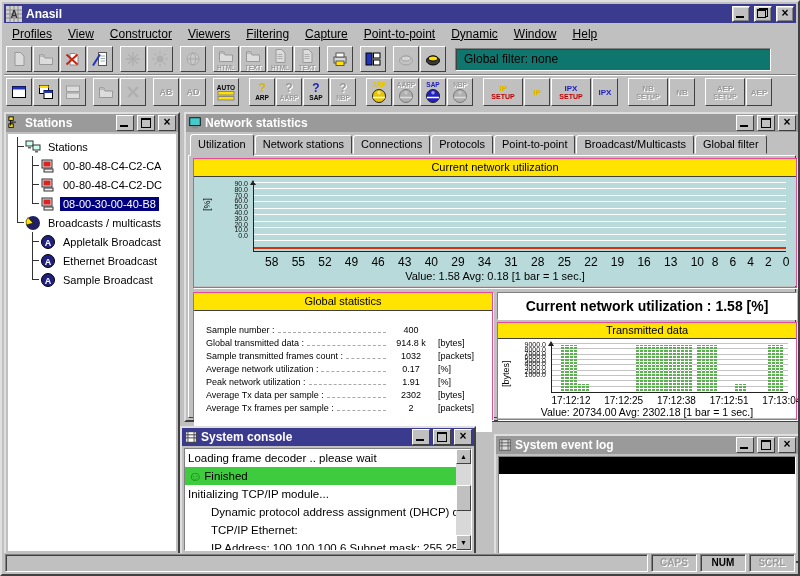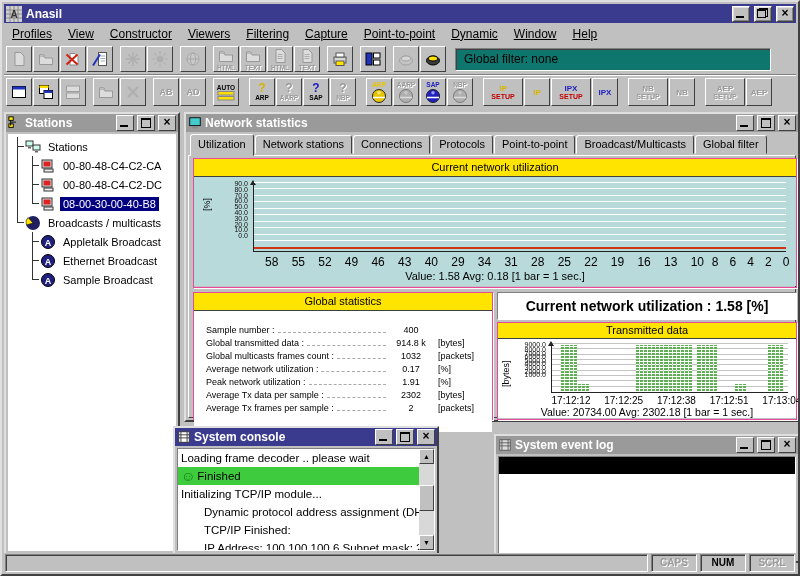--- a/index.html
+++ b/index.html
@@ -599,21 +599,21 @@
               <span class="gs-val">400</span>
               <span class="gs-unit"></span>
             </div>
             <div class="gs-row">
               <span class="gs-label">Global transmitted data :</span>
               <span class="gs-dots"></span>
               <span class="gs-val">914.8 k</span>
               <span class="gs-unit">[bytes]</span>
             </div>
             <div class="gs-row">
-              <span class="gs-label">Global multicasts frames count :</span>
+              <span class="gs-label">Sample transmitted frames count :</span>
               <span class="gs-dots"></span>
               <span class="gs-val">1032</span>
               <span class="gs-unit">[packets]</span>
             </div>
             <div class="gs-row">
               <span class="gs-label">Average network utilization :</span>
               <span class="gs-dots"></span>
               <span class="gs-val">0.17</span>
               <span class="gs-unit">[%]</span>
             </div>
@@ -738,21 +738,21 @@
               <span style="left: 75.25%;">17:12:51</span>
               <span style="left: 96%;">17:13:04</span>
             </div>
           <div class="caption" style="top:67px;font-size:10.5px;">Value: 20734.00   Avg: 2302.18   [1 bar = 1 sec.]</div>
         </div>
       </div>
 
     </div>
   </div>
 
-  <div class="win" style="left:171px;top:424px;width:266px;height:129px;">
+  <div class="win" style="left:178px;top:424px;width:296px;height:129px;">
     <div class="win-title active">
       <span class="win-icon">
         <svg viewBox="0 0 16 16">
             <rect x="2" y="2" width="12" height="12" fill="#fff" stroke="#333"></rect>
             <path d="M4.5 2v12M11.5 2v12" stroke="#333"></path>
             <path d="M2 5.5h12M2 9h12" stroke="#333"></path>
           </svg>
       </span>
       <span>System console</span>
       <span class="tb-spacer"></span>
@@ -768,21 +768,21 @@
     </div>
     <div class="con-area">
       <div class="con-lines" id="con-lines">
           <div class="cline">Loading frame decoder .. please wait</div>
           <div class="cline success">
             <span class="smiley">☺</span>
             <span>Finished</span>
           </div>
           <div class="cline">Initializing TCP/IP module...</div>
           <div class="cline indent">Dynamic protocol address assignment (DHCP) detected.</div>
-          <div class="cline indent">TCP/IP Finished:</div>
+          <div class="cline indent">TCP/IP Ethernet:</div>
           <div class="cline indent">IP Address: 100.100.100.6   Subnet mask: 255.255.255.</div>
         </div>
       <div class="vscroll">
         <span class="varrow" style="top:0;">▲</span>
         <span class="vthumb" style="top:36px;"></span>
         <span class="varrow" style="bottom:0;">▼</span>
       </div>
     </div>
   </div>
 

